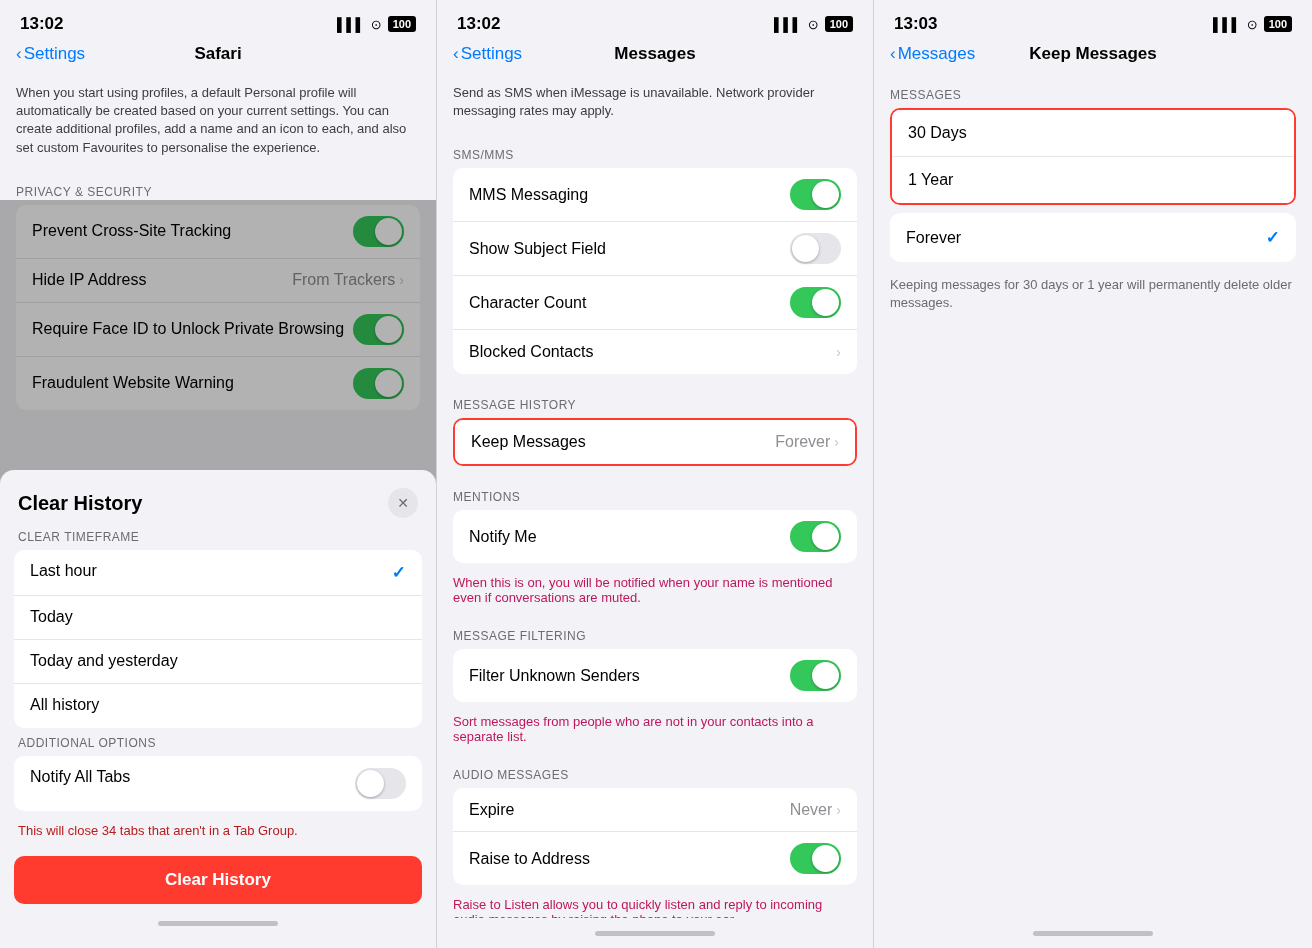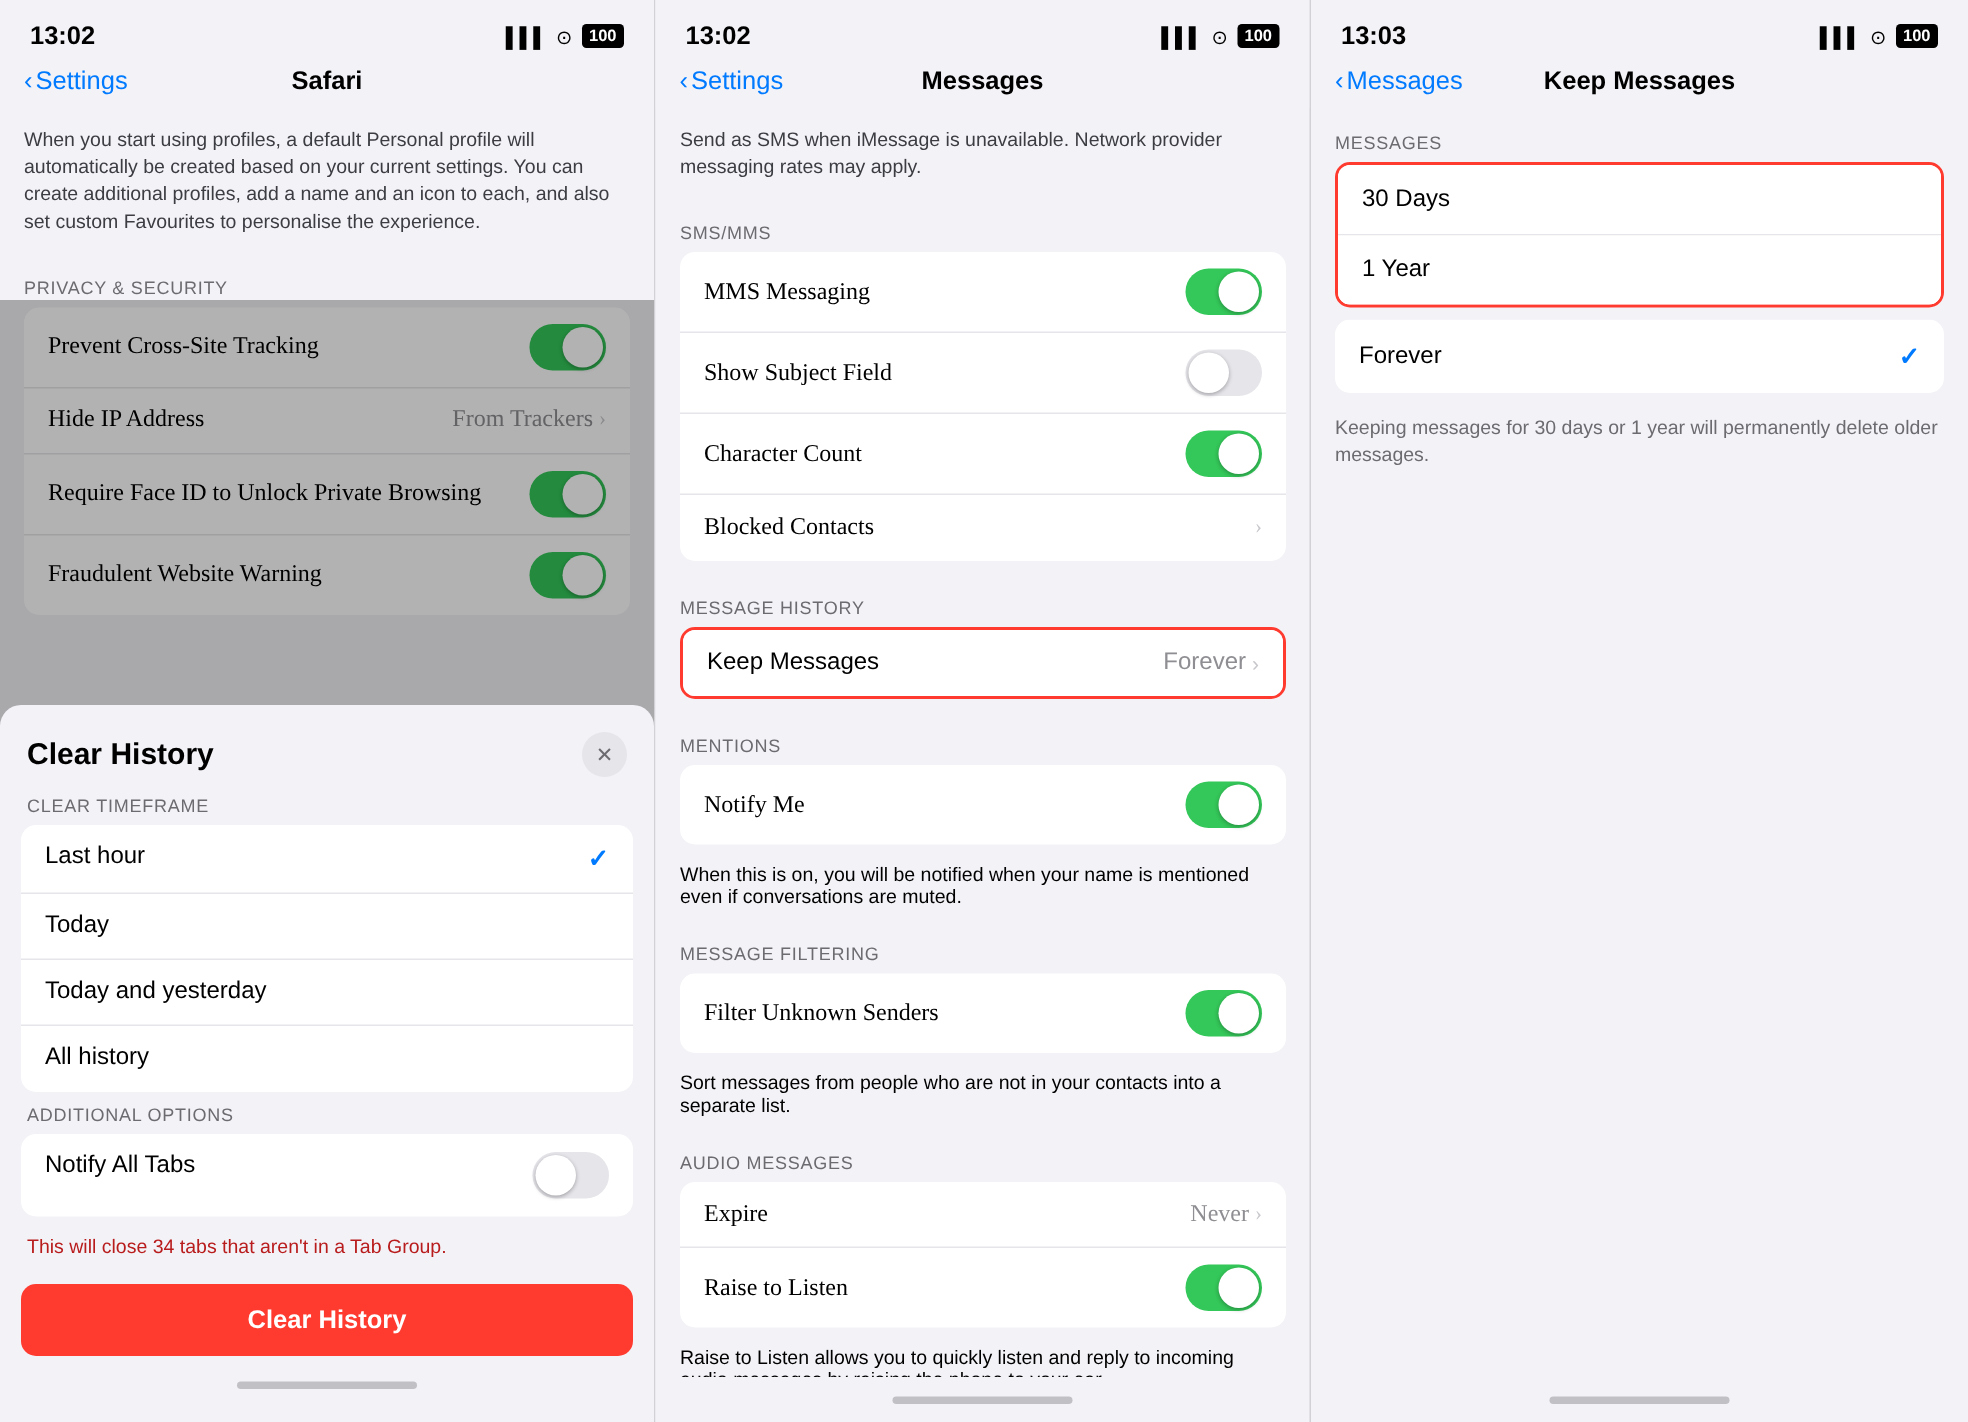--- a/index.html
+++ b/index.html
@@ -98,21 +98,20 @@
       text-transform: uppercase;
       padding: 16px 16px 6px;
       letter-spacing: 0.5px;
     }
 
     .settings-group {
       background: #fff;
       border-radius: 10px;
       margin: 0 16px 8px;
       overflow: hidden;
-      font-family: Liberation Serif, serif;
     }
 
     .settings-row {
       display: flex;
       align-items: center;
       justify-content: space-between;
       padding: 11px 16px;
       border-bottom: 1px solid #e5e5ea;
       min-height: 44px;
     }
@@ -284,21 +283,21 @@
       height: 948px;
       background: #f2f2f7;
       display: flex;
       flex-direction: column;
       position: relative;
       overflow: hidden;
     }
 
     .messages-section-desc {
       font-size: 13px;
-      color: #000000;
+      color: #be185d;
       padding: 4px 16px 0;
     }
 
     .keep-messages-highlighted {
       border: 2px solid #ff3b30;
       border-radius: 10px;
       margin: 0 16px 8px;
       overflow: hidden;
     }
     .keep-messages-highlighted .settings-row {
@@ -520,21 +519,21 @@
     <div class="section-header">AUDIO MESSAGES</div>
     <div class="settings-group">
       <div class="settings-row">
         <span class="settings-row-label">Expire</span>
         <div class="settings-row-value">
           <span>Never</span>
           <span class="chevron">›</span>
         </div>
       </div>
       <div class="settings-row">
-        <span class="settings-row-label">Raise to Listen</span>
+        <span class="settings-row-label">Raise to Address</span>
         <div class="toggle on"></div>
       </div>
     </div>
     <p class="messages-section-desc" style="margin-bottom:8px;">Raise to Listen allows you to quickly listen and reply to incoming audio messages by raising the phone to your ear.</p>
 
   </div>
 
   <div class="home-indicator">
     <div class="home-bar"></div>
   </div>

